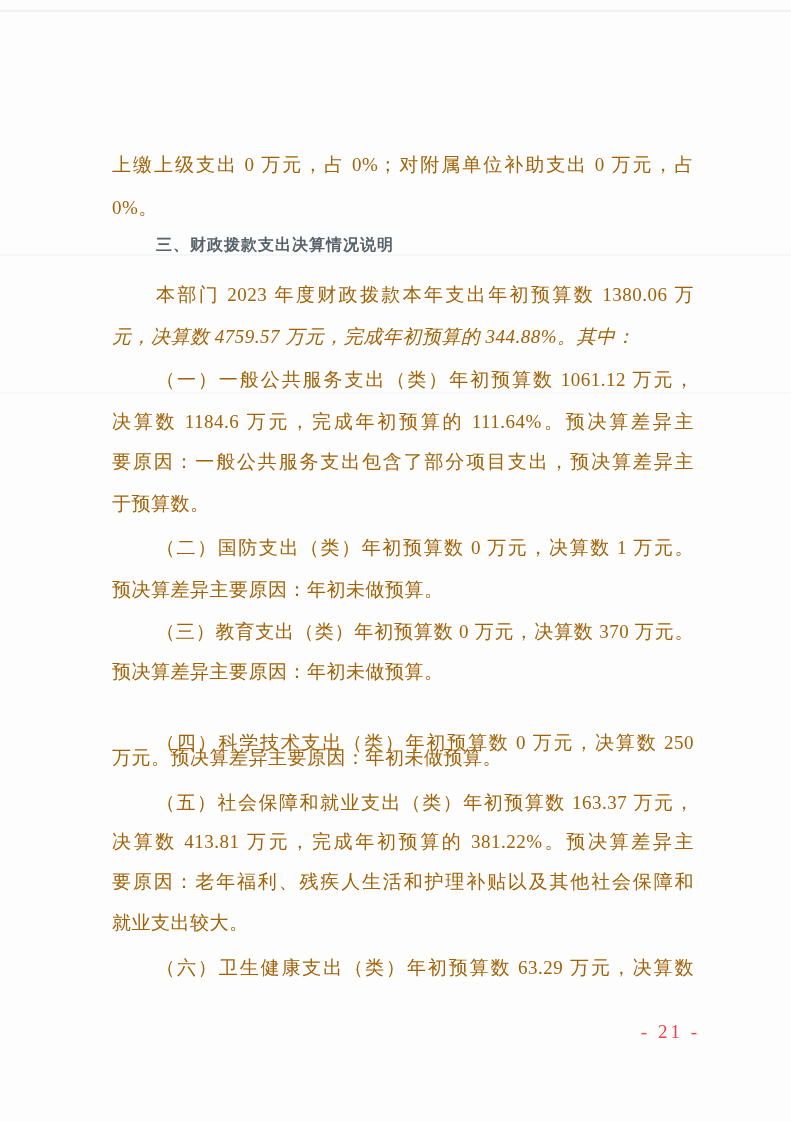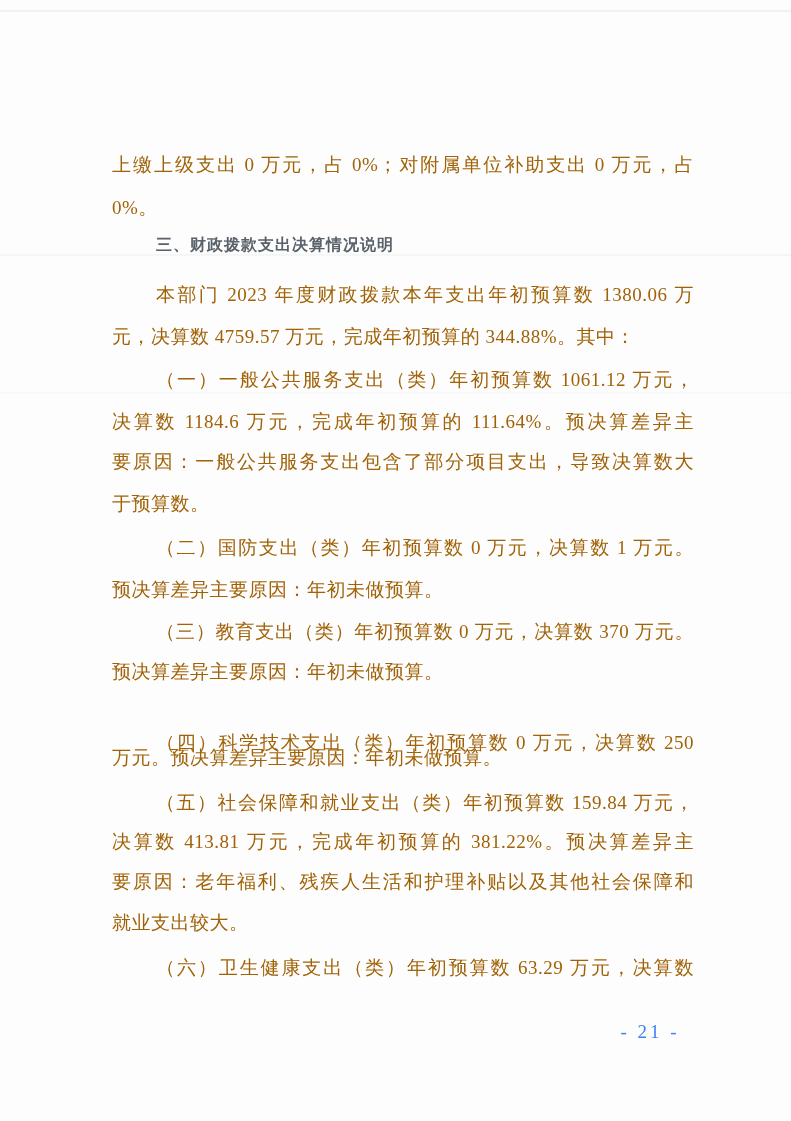--- a/index.html
+++ b/index.html
@@ -47,49 +47,49 @@
     font-weight: bold;
     font-size: 16px;
     color: #59626a;
     letter-spacing: 1px;
   }
   .pageno {
     position: absolute;
     top: 1021px;
     left: 600px;
     width: 100px;
-    text-align: center;
+    text-align: right;
     font-size: 19px;
-    color: #3b82f6;
+    color: #ef4444;
     letter-spacing: 3px;
   }
 </style>
 </head>
 <body>
 
 <div class="page">
   <div class="scan-streak" style="top:10px; background:#eff1f2;"></div>
   <div class="scan-streak" style="top:254px; background:#f5f6f6;"></div>
   <div class="scan-streak" style="top:392px; background:#f7f8f8;"></div>
   <div id="body-lines">
       <div class="line wrap justify" style="top: 150px;">上缴上级支出 0 万元，占 0%；对附属单位补助支出 0 万元，占</div>
       <div class="line wrap" style="top: 193px;">0%。</div>
       <div class="line wrap indent heading" style="top: 230px;">三、财政拨款支出决算情况说明</div>
       <div class="line wrap justify indent" style="top: 280px; font-family: Liberation Serif, serif;">本部门 2023 年度财政拨款本年支出年初预算数 1380.06 万</div>
-      <div class="line wrap" style="top: 322px;">元，决算数 4759.57 万元，完成年初预算的 344.88%。其中：</div>
+      <div class="line wrap" style="top: 322px; font-style: italic;">元，决算数 4759.57 万元，完成年初预算的 344.88%。其中：</div>
       <div class="line wrap justify indent" style="top: 365px;">（一）一般公共服务支出（类）年初预算数 1061.12 万元，</div>
       <div class="line wrap justify" style="top: 407px;">决算数 1184.6 万元，完成年初预算的 111.64%。预决算差异主</div>
-      <div class="line wrap justify" style="top: 447px;">要原因：一般公共服务支出包含了部分项目支出，导致决算数大</div>
+      <div class="line wrap justify" style="top: 447px;">要原因：一般公共服务支出包含了部分项目支出，预决算差异主</div>
       <div class="line wrap" style="top: 489px;">于预算数。</div>
       <div class="line wrap justify indent" style="top: 533px;">（二）国防支出（类）年初预算数 0 万元，决算数 1 万元。</div>
       <div class="line wrap" style="top: 575px;">预决算差异主要原因：年初未做预算。</div>
       <div class="line wrap justify indent" style="top: 617px;">（三）教育支出（类）年初预算数 0 万元，决算数 370 万元。</div>
       <div class="line wrap" style="top: 657px;">预决算差异主要原因：年初未做预算。</div>
       <div class="line wrap justify indent" style="top: 728px;">（四）科学技术支出（类）年初预算数 0 万元，决算数 250</div>
       <div class="line wrap" style="top: 743px;">万元。预决算差异主要原因：年初未做预算。</div>
-      <div class="line wrap justify indent" style="top: 788px;">（五）社会保障和就业支出（类）年初预算数 159.84 万元，</div>
+      <div class="line wrap justify indent" style="top: 788px;">（五）社会保障和就业支出（类）年初预算数 163.37 万元，</div>
       <div class="line wrap justify" style="top: 827px;">决算数 413.81 万元，完成年初预算的 381.22%。预决算差异主</div>
       <div class="line wrap justify" style="top: 867px;">要原因：老年福利、残疾人生活和护理补贴以及其他社会保障和</div>
       <div class="line wrap" style="top: 908px;">就业支出较大。</div>
       <div class="line wrap justify indent" style="top: 953px;">（六）卫生健康支出（类）年初预算数 63.29 万元，决算数</div>
     </div>
   <div class="pageno">- 21 -</div>
 </div>
 
 </body></html>

